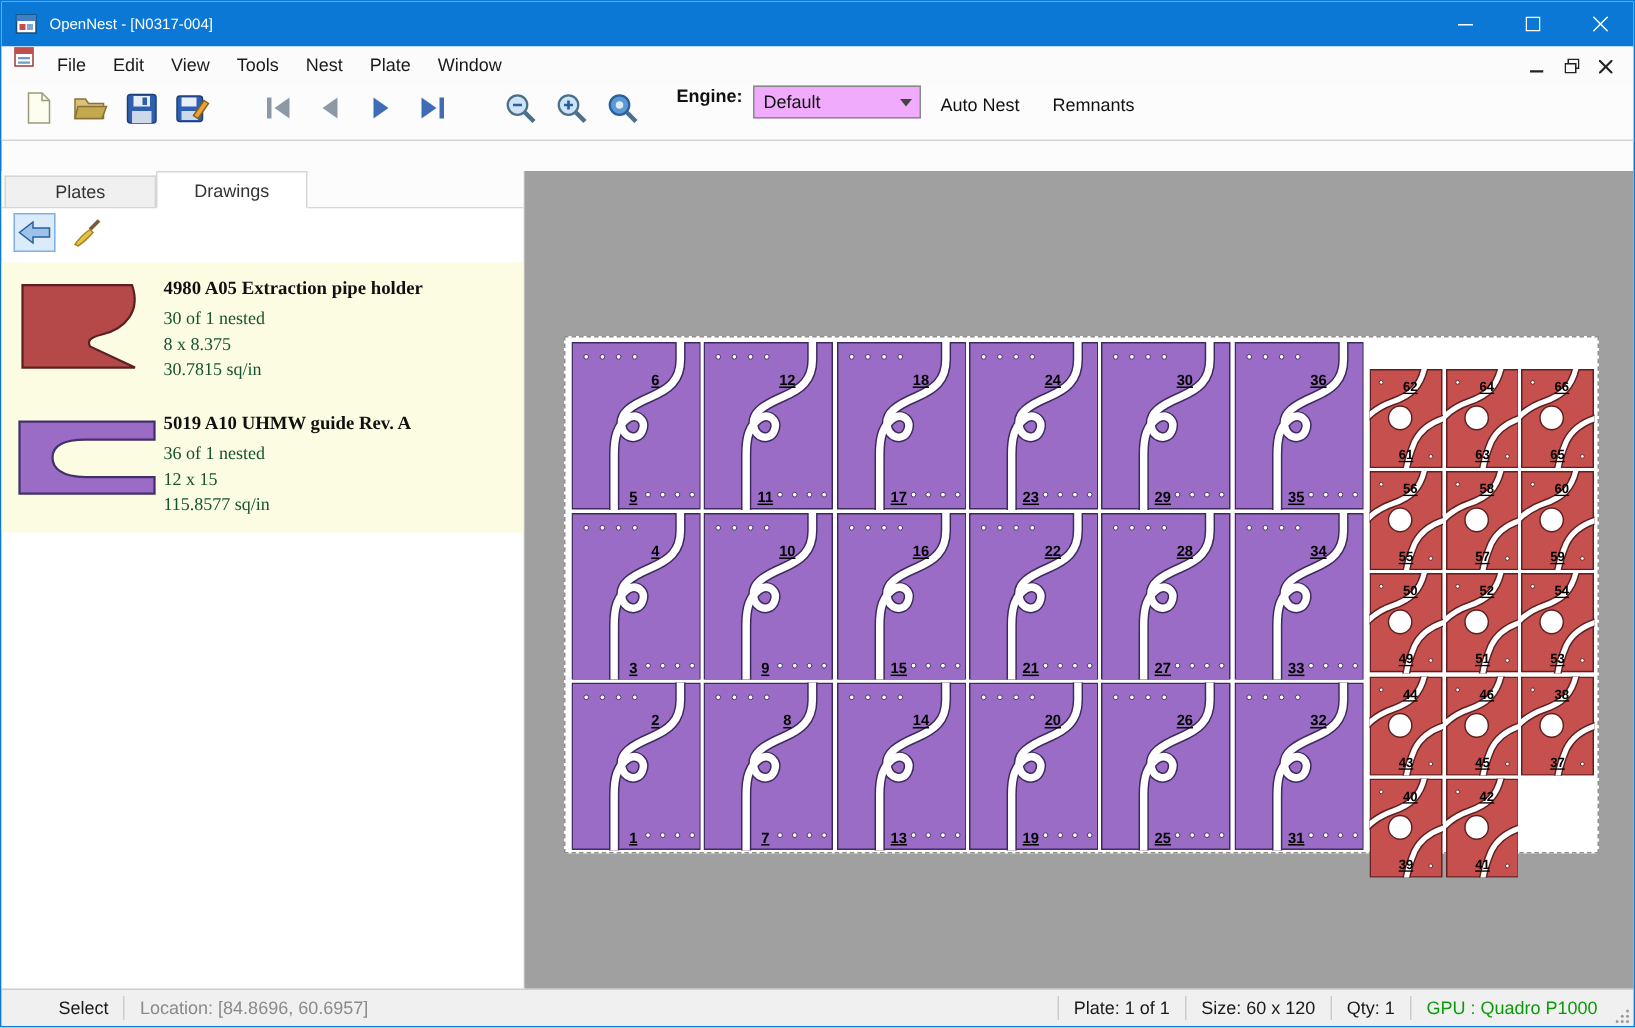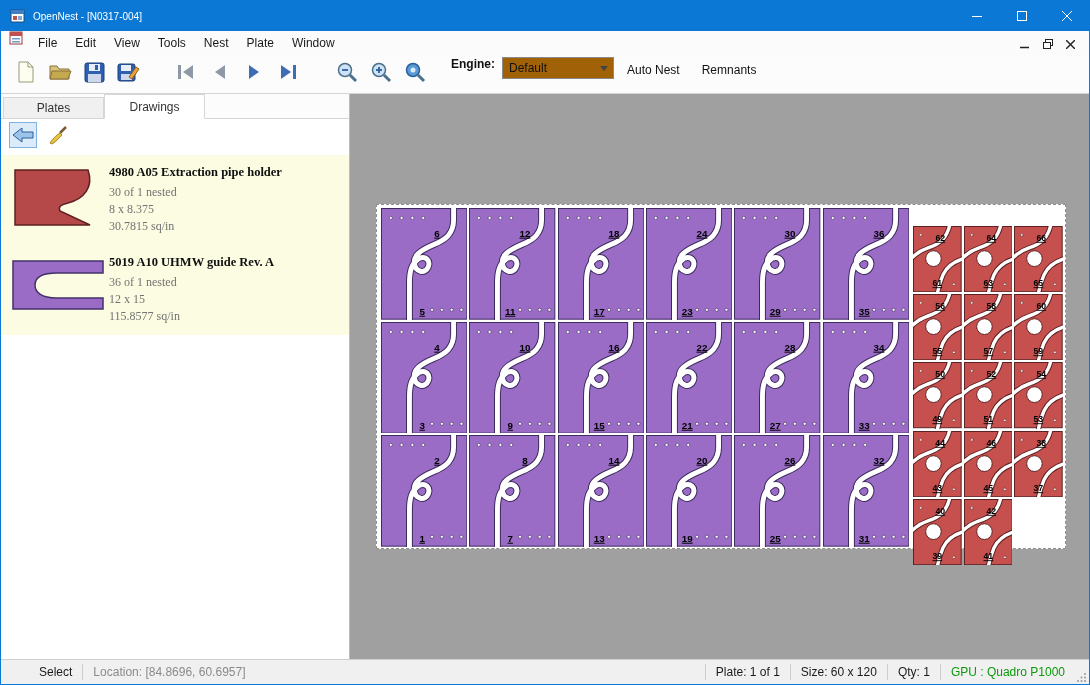--- a/index.html
+++ b/index.html
@@ -18,40 +18,40 @@
   .mdi-icon { margin:0 5px 0 8px; display:flex; }
   .menu-item { font-size:12px; color:#1a1a1a; padding:5px 9px; }
   .mdi-controls { margin-left:auto; display:flex; align-items:center; padding-right:7px; color:#222; }
   .mdi-btn { width:23px; height:20px; display:flex; align-items:center; justify-content:center; }
 
   
   .toolbar { height:37px; background:#fcfcfc; border-bottom:1px solid #d4d4d4; display:flex; align-items:flex-start; flex:0 0 auto; padding-left:8px; }
   .tool-btn { width:34px; height:30px; display:flex; align-items:center; justify-content:center; }
   .tool-gap { width:24px; }
   .engine-label { font-size:12px; font-weight:bold; margin:0 7px 0 20px; color:#111; }
-  .engine-select { width:112px; height:22px; background:#a16207; border:1px solid #8a8a8a; display:flex; align-items:center; font-size:12px; padding-left:6px; color:#111; }
+  .engine-select { width:112px; height:22px; background:#f0abfc; border:1px solid #8a8a8a; display:flex; align-items:center; font-size:12px; padding-left:6px; color:#111; }
   .engine-caret { margin-left:auto; margin-right:5px; width:0; height:0; border-left:4px solid transparent; border-right:4px solid transparent; border-top:5px solid #444; }
   .text-btn { font-size:12px; color:#111; padding:6px 9px; margin-left:4px; }
 
   
-  .content { flex:1; display:flex; min-height:0; }
+  .content { flex:1; display:flex; min-height:0;margin-top:20px; }
   .sidebar { width:349px; flex:0 0 349px; background:#fff; border-right:1px solid #bcbcbc; display:flex; flex-direction:column; min-height:0; }
   .tabstrip { height:25px; background:#fcfcfc; display:flex; align-items:flex-end; padding-left:2px; border-bottom:1px solid #d6d6d6; flex:0 0 auto; }
   .tab { width:101px; height:21px; display:flex; align-items:center; justify-content:center; font-size:12px; color:#333;
          background:#f0f0f0; border:1px solid #d6d6d6; border-bottom:none; }
   .tab.active { height:25px; background:#fff; margin-bottom:-1px; border-bottom:1px solid #fff; }
   .side-toolbar { height:32px; display:flex; align-items:center; gap:7px; padding-left:8px; flex:0 0 auto; background:#fff; }
   .side-tool-btn { width:28px; height:26px; display:flex; align-items:center; justify-content:center; }
   .side-tool-btn.pressed { background:#dcebf9; border:1px solid #7fb2e0; }
   .drawing-list { flex:1; overflow:hidden; background:#fff; padding-top:4px;font-family:Liberation Serif, serif; }
   .drawing-item { display:flex; background:#fcfce3; padding:8px 6px 10px 6px; }
   .thumb { width:102px; flex:0 0 102px; display:flex; align-items:flex-start; justify-content:center; padding-top:4px; }
   .d-meta { padding-top:2px; }
   .d-title { font-size:12.5px; font-weight:bold; color:#101010; margin-bottom:4px; }
-  .d-line { font-size:12px; color:#737373; line-height:17px; }
+  .d-line { font-size:12px; color:#14532d; line-height:17px; }
 
   
   .canvas { flex:1; background:#a0a0a0; position:relative; min-width:0; }
   .plate { position:absolute; left:26px; top:110px; width:690px; height:345px; background:#fff; border:1px dashed #8f8f8f; }
   .purple-grid { position:absolute; left:4px; top:3px; width:528px; height:339px; display:grid;
                  grid-template-columns:repeat(6,1fr); grid-template-rows:repeat(3,1fr); gap:2px; }
   .red-grid { position:absolute; left:536px; top:21px; width:150px; height:339px; display:grid;
               grid-template-columns:repeat(3,1fr); grid-template-rows:repeat(5,1fr); gap:2px; }
   .pcell svg, .rcell svg { width:100%; height:100%; display:block; }
   .plate svg text { font-family:"Liberation Sans",sans-serif; }

